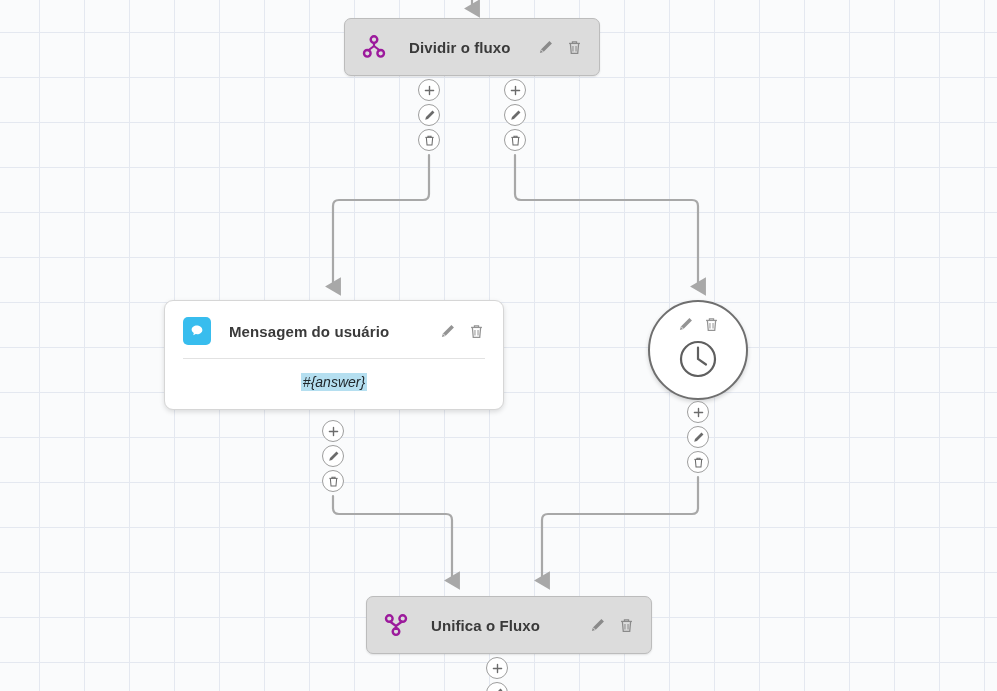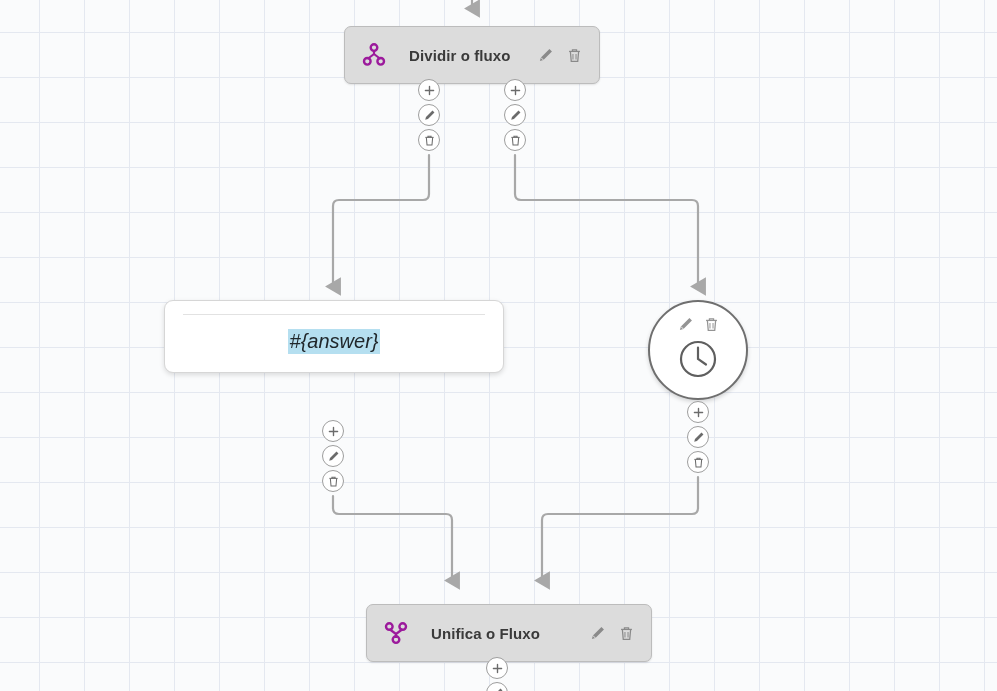--- a/index.html
+++ b/index.html
@@ -43,21 +43,20 @@
 
   .node-bar {
     background: #dcdcdc;
     border: 1px solid #bcbcbc;
     border-radius: 7px;
     display: flex;
     align-items: center;
     padding: 0 16px;
     height: 56px;
     box-shadow: 0 1px 2px rgba(0,0,0,.10);
-    margin-top: 8px;
   }
 
   .node-card {
     background: #ffffff;
     border: 1px solid #d6d6d6;
     border-radius: 9px;
     box-shadow: 0 2px 5px rgba(0,0,0,.13);
     box-sizing: border-box;
     padding: 0;
   }
@@ -105,21 +104,21 @@
   .card-body {
     padding: 14px 18px 18px 18px;
     text-align: center;
   }
 
   .token {
     display: inline-block;
     background: #b5dff0;
     color: #20272b;
     font-style: italic;
-    font-size: 20px;
+    font-size: 14px;
     padding: 1px 2px;
     white-space: nowrap;
   }
 
   
   .node-circle {
     width: 100px;
     height: 100px;
     border-radius: 50%;
     background: #ffffff;
@@ -217,20 +216,45 @@
             <path class="gs" stroke-width="1.5" d="M7.6 5.2 V3.4 H12.4 V5.2"></path>
             <path class="gs" stroke-width="1.5" d="M5.2 5.9 L6.2 17 H13.8 L14.8 5.9"></path>
             <path class="gs" stroke-width="1.2" d="M8.2 8.3 V14.6 M11.8 8.3 V14.6"></path>
           </svg>
         </span>
       </span>
     </div>
   </div>
 
   <div class="node node-card" style="left:164px; top:300px; width:340px;">
+    <div class="card-head">
+      <span style="width:28px;height:28px;border-radius:5px;background:#38bdee;display:flex;align-items:center;justify-content:center;">
+        <svg viewBox="0 0 22 22" width="16" height="16" xmlns="http://www.w3.org/2000/svg">
+          <path fill="#ffffff" d="M11 3.3c-4.1 0-7.4 2.6-7.4 5.8 0 1.9 1.2 3.6 3 4.7l-.7 3.1 3.3-1.8c.6.1 1.2.2 1.8.2 4.1 0 7.4-2.6 7.4-5.8S15.1 3.3 11 3.3z"></path>
+        </svg>
+      </span>
+      <span class="node-title">Mensagem do usuário</span>
+      <span class="spacer"></span>
+      <span class="tool-icons">
+        <span class="icon-btn">
+          <svg viewBox="0 0 20 20" xmlns="http://www.w3.org/2000/svg">
+            <path class="gi" d="M14.6 2.4 L17.6 5.4 L7.6 15.4 L3.4 16.6 L4.6 12.4 Z"></path>
+            <path d="M4.6 12.4 L7.6 15.4" stroke="#ffffff" stroke-width="1" fill="none"></path>
+          </svg>
+        </span>
+        <span class="icon-btn">
+          <svg viewBox="0 0 20 20" xmlns="http://www.w3.org/2000/svg">
+            <path class="gs" stroke-width="1.5" d="M3.6 5.2 H16.4"></path>
+            <path class="gs" stroke-width="1.5" d="M7.6 5.2 V3.4 H12.4 V5.2"></path>
+            <path class="gs" stroke-width="1.5" d="M5.2 5.9 L6.2 17 H13.8 L14.8 5.9"></path>
+            <path class="gs" stroke-width="1.2" d="M8.2 8.3 V14.6 M11.8 8.3 V14.6"></path>
+          </svg>
+        </span>
+      </span>
+    </div>
     <div class="card-divider"></div>
     <div class="card-body">
       <span class="token">#{answer}</span>
     </div>
   </div>
 
   <div class="node" style="left:648px; top:300px;">
     <div class="node-circle">
       <span class="circle-tools">
         <span class="icon-btn">

